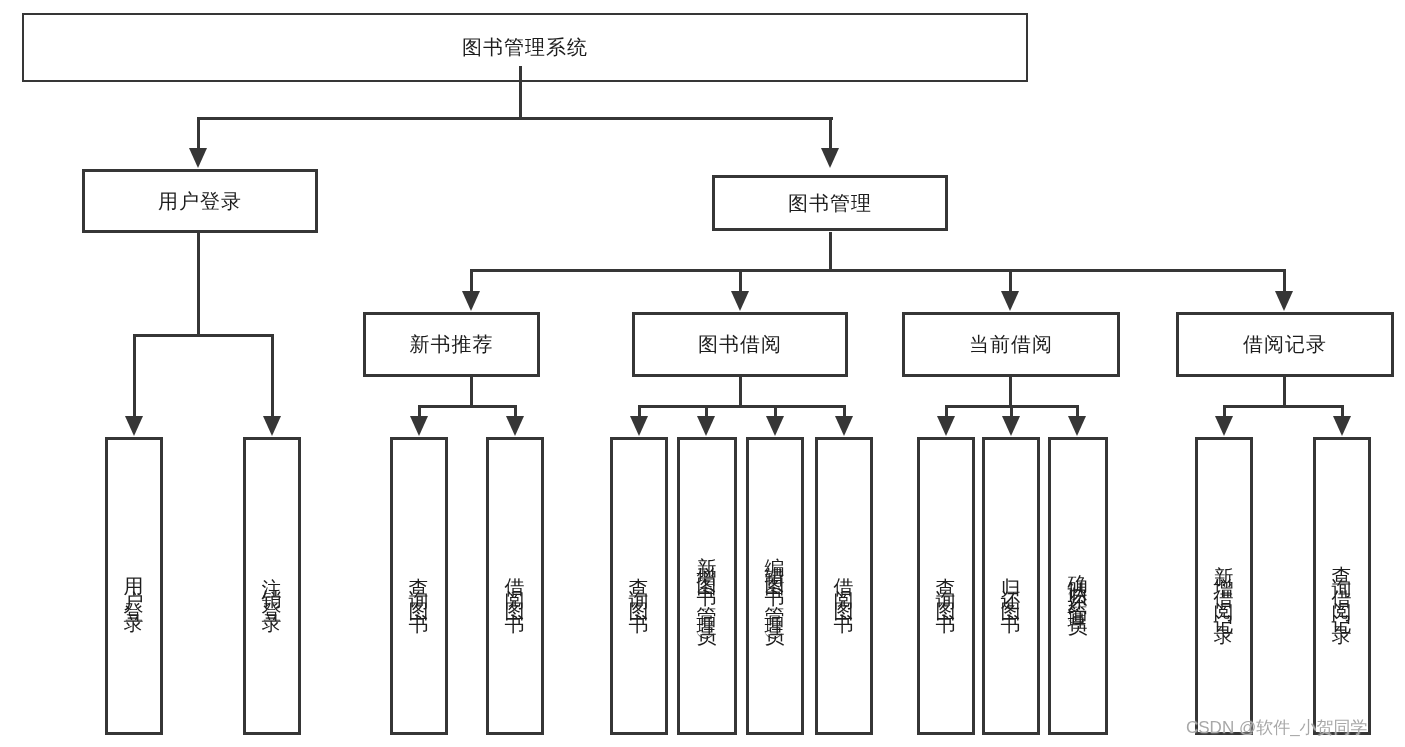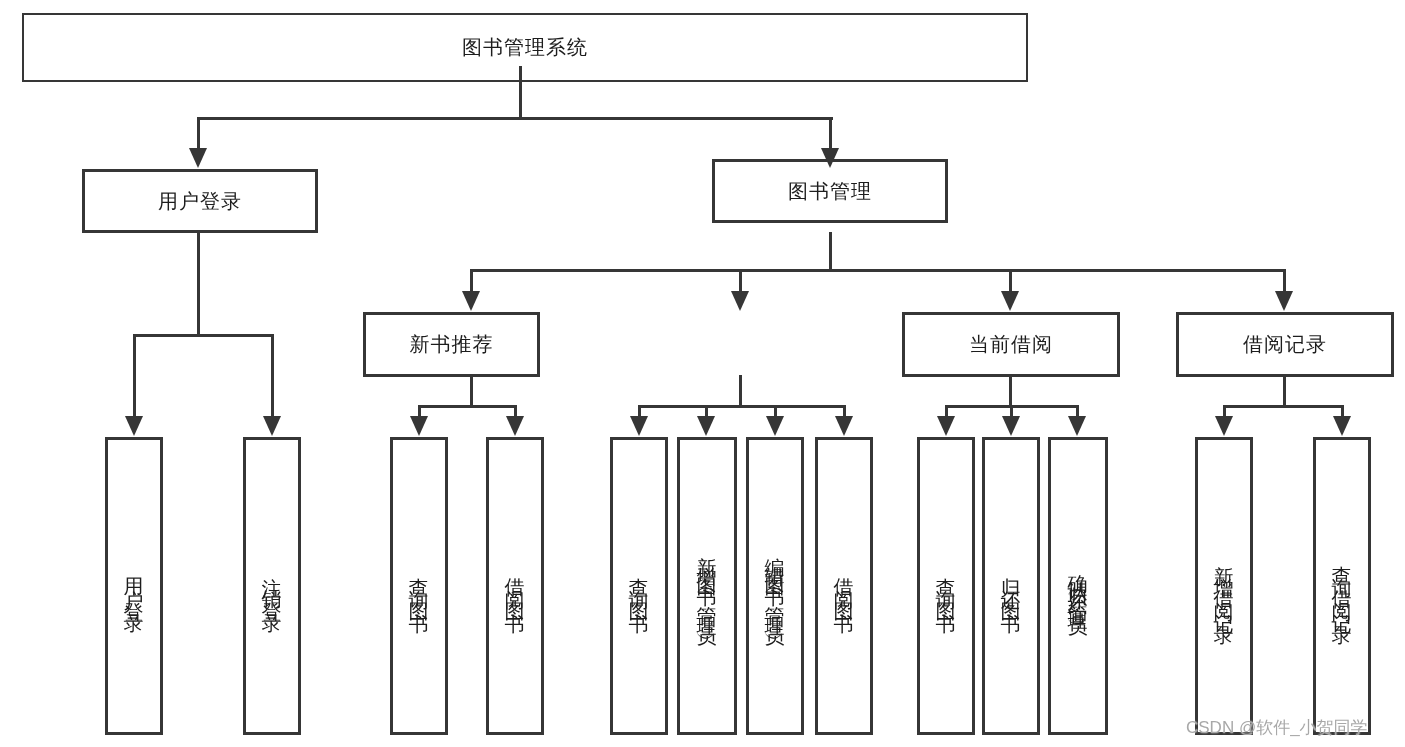--- a/index.html
+++ b/index.html
@@ -71,28 +71,31 @@
 <div class="canvas">
 
   <div class="hbox root" style="left:22px;top:13px;width:1006px;height:69px">
     <span>图书管理系统</span>
   </div>
 
   <div class="hbox" style="left:82px;top:169px;width:236px;height:64px">
     <span>用户登录</span>
   </div>
 
-  <div class="hbox" style="left:712px;top:159px;width:236px;height:64px">
+  <div class="hbox" style="left:712px;top:175px;width:236px;height:56px">
     <span>图书管理</span>
   </div>
 
   <div class="hbox" style="left:363px;top:312px;width:177px;height:65px">
     <span>新书推荐</span>
   </div>
 
+  <div class="hbox" style="left:632px;top:312px;width:216px;height:65px">
+    <span>图书借阅</span>
+  </div>
 
   <div class="hbox" style="left:1176px;top:312px;width:218px;height:65px">
     <span>借阅记录</span>
   </div>
 
   <div class="hbox" style="left:902px;top:312px;width:218px;height:65px">
     <span>当前借阅</span>
   </div>
 
   <div class="leaf" style="left:105px;top:437px">

